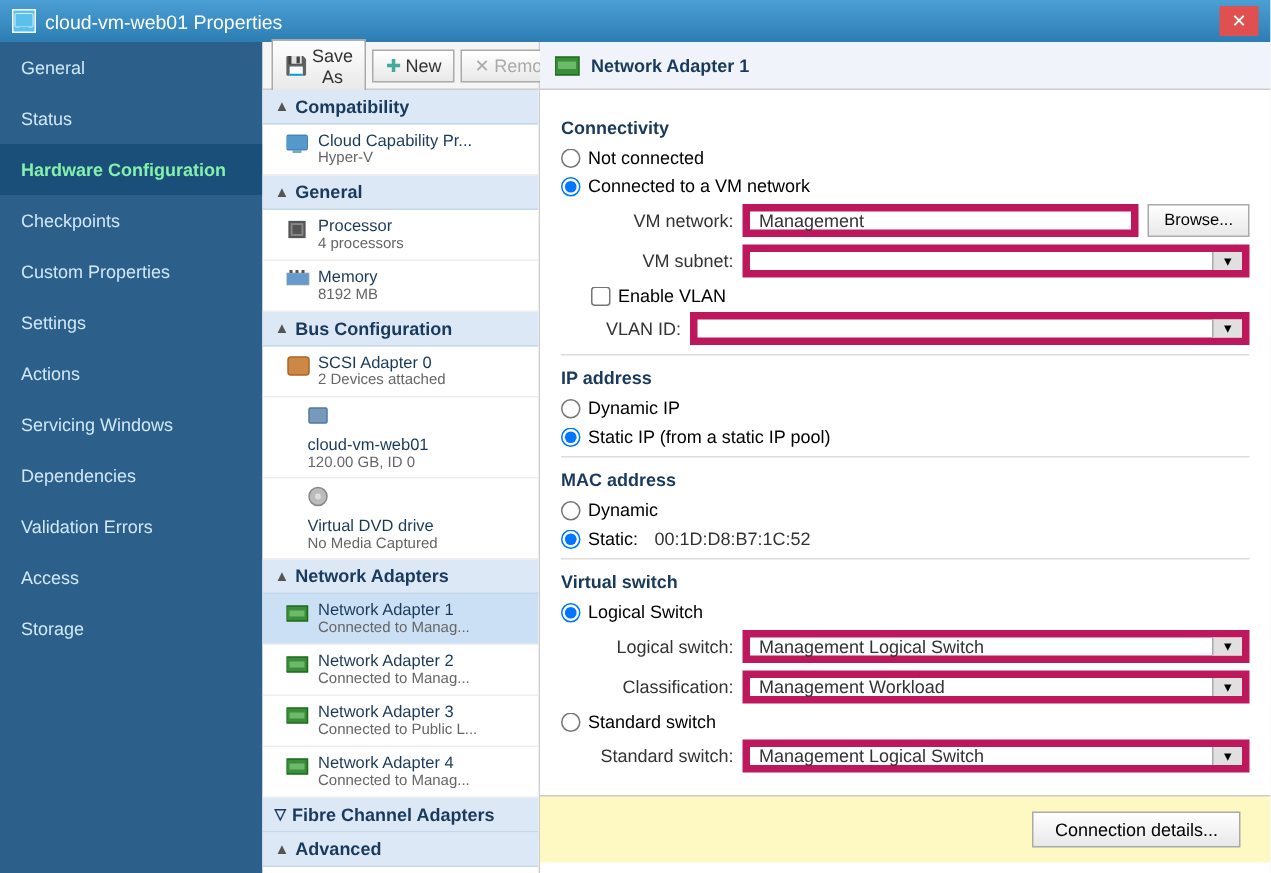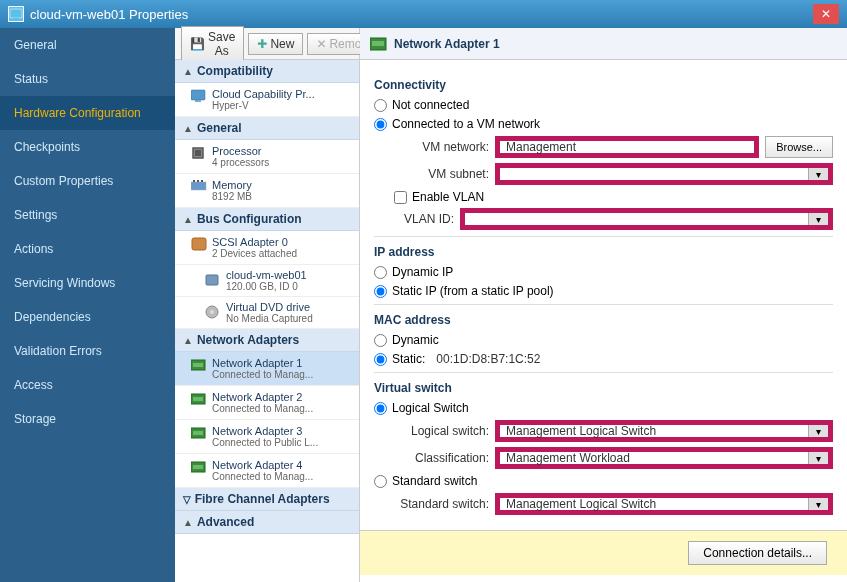--- a/index.html
+++ b/index.html
@@ -32,21 +32,21 @@
       color: white;
       flex-shrink: 0;
       overflow-y: auto;
     }
     .sidebar-item {
       padding: 10px 14px;
       cursor: pointer;
       font-size: 12px;
       color: #d0e8f8;
     }
-    .sidebar-item.active { background: #1a4f7a; color: #eab308; font-weight: 400; }
+    .sidebar-item.active { background: #1a4f7a; color: #86efac; font-weight: 700; }
 
     
     .toolbar {
       height: 32px;
       background: #f5f5f5;
       border-bottom: 1px solid #ccc;
       display: flex;
       align-items: center;
       padding: 0 6px;
       gap: 4px;
@@ -89,22 +89,23 @@
     .tree-item.active { background: #cce0f5; }
     .tree-item-icon { width: 16px; height: 16px; flex-shrink: 0; margin-top: 1px; }
     .tree-item-content { flex: 1; }
     .tree-item-title { font-size: 11px; color: #1a3a5c; font-weight: 500; white-space: nowrap; overflow: hidden; text-overflow: ellipsis; }
     .tree-item-subtitle { font-size: 10px; color: #666; white-space: nowrap; overflow: hidden; text-overflow: ellipsis; }
     .tree-sub-item {
       padding: 4px 10px 4px 30px;
       cursor: pointer;
       border-bottom: 1px solid #eee;
       display: flex;
-      align-items: center;
+      align-items: flex-start;
       gap: 5px;
+      flex-direction: column;
     }
 
     
     .right-panel {
       flex: 1;
       background: white;
       padding: 0;
       overflow-y: auto;
     }
 

